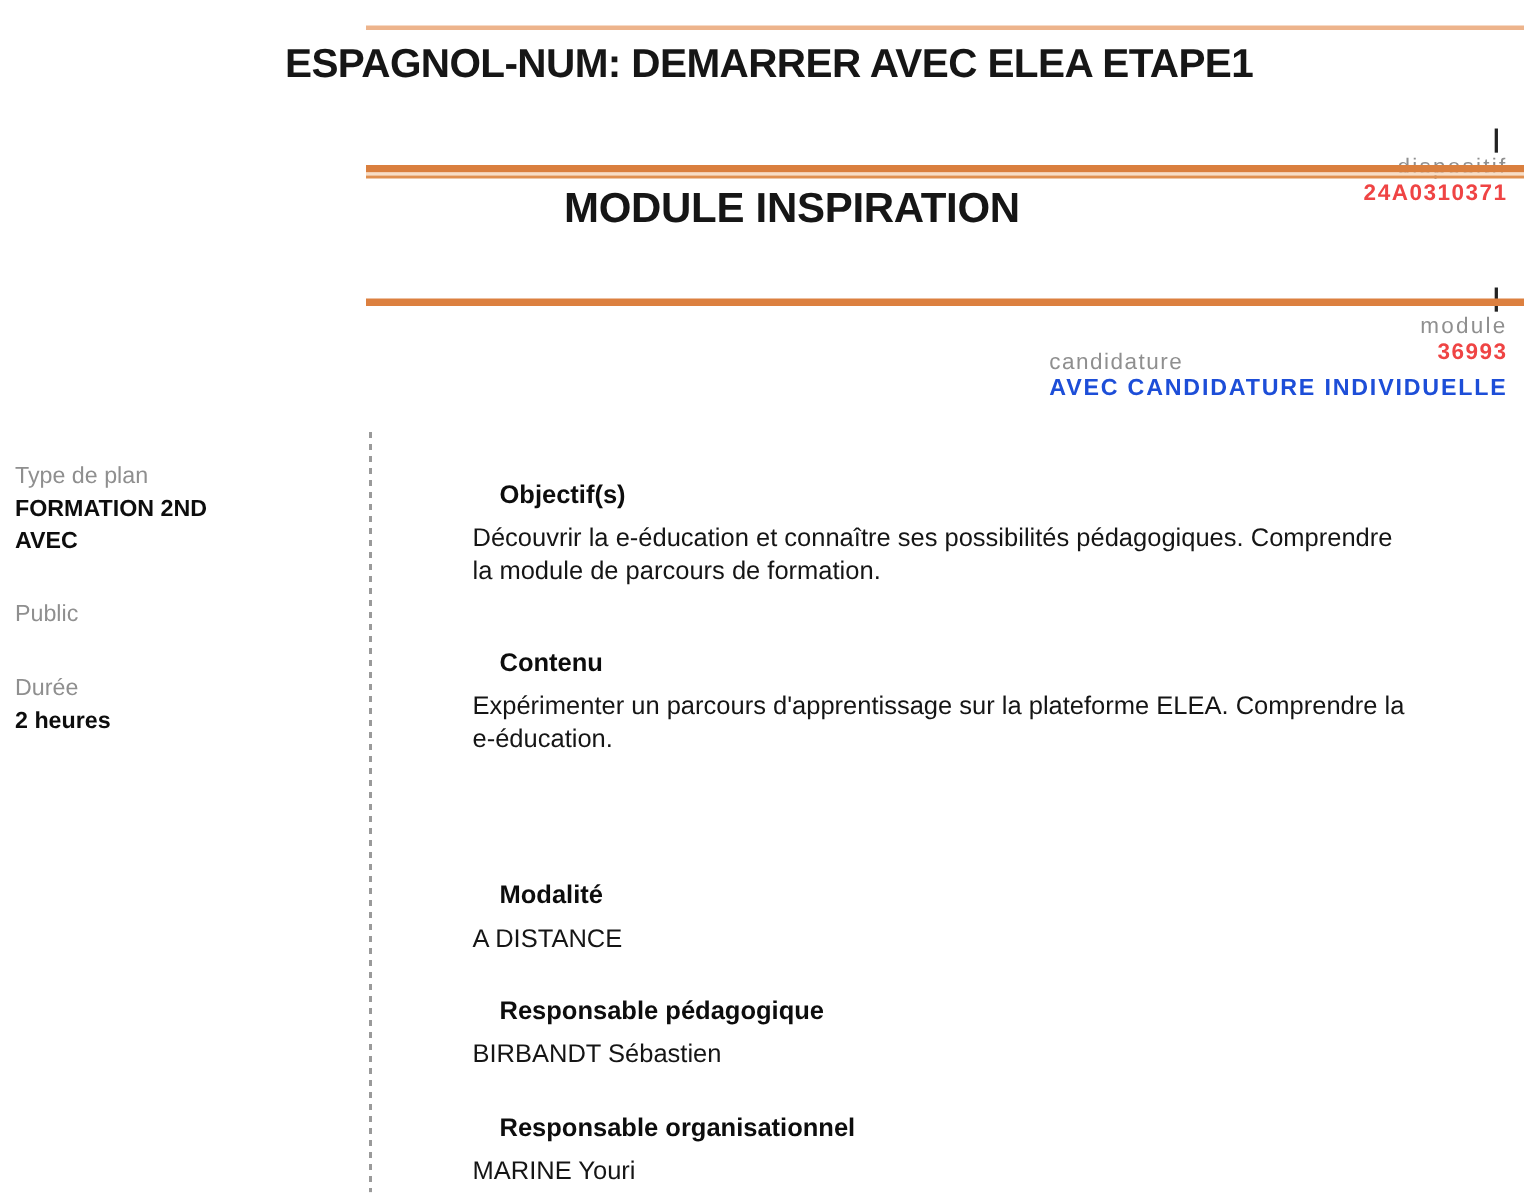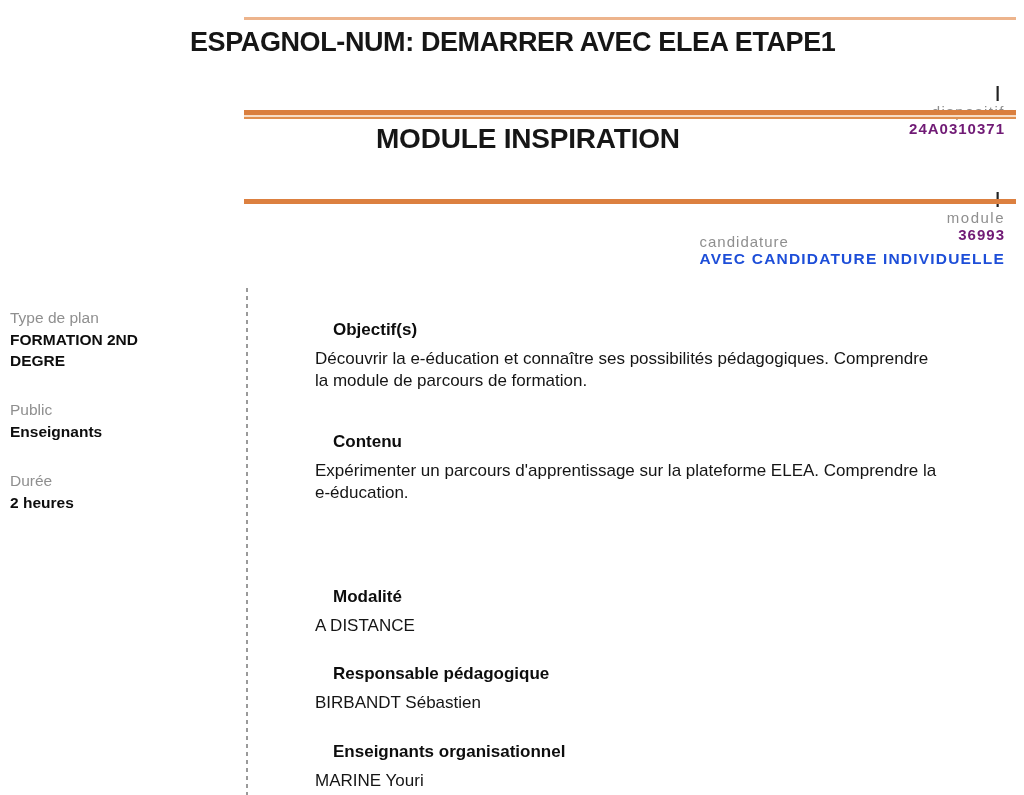--- a/index.html
+++ b/index.html
@@ -24,21 +24,21 @@
     color: #161616; white-space: pre; margin: 0;
   }
   .meta-line {
     position: absolute; right: 11px; text-align: right;
     font-size: 15px; white-space: pre;
   }
   .meta-dispositif { top: 66px; }
   .meta-module { top: 172px; }
   .meta-pipe { font-weight: bold; font-size: 17px; color: #222222; margin-right: 5px; }
   .meta-label { color: #8f8f8f; letter-spacing: 1.5px; }
-  .meta-value { font-weight: bold; color: #701a75; letter-spacing: 1px; margin-left: 5px; }
+  .meta-value { font-weight: bold; color: #ef4444; letter-spacing: 1px; margin-left: 5px; }
 
   
   .divider-double { position: absolute; left: 244px; top: 110px; width: 780px; }
   .divider-double .bar-thick { height: 5px; background: #da7f3e; }
   .divider-double .bar-gap   { height: 2px; background: #f7ddc6; }
   .divider-double .bar-thin  { height: 2px; background: #e09050; }
 
   .module-title {
     position: absolute; left: 376px; top: 123px;
     font-size: 28px; font-weight: bold; letter-spacing: -0.2px;
@@ -124,25 +124,24 @@
 
   <div class="candidature-line">
     <span class="candidature-label">candidature</span>
     <span class="candidature-value">AVEC CANDIDATURE INDIVIDUELLE</span>
   </div>
 
   <aside class="sidebar">
     <div class="sidebar-field">
       <div class="sidebar-label">Type de plan</div>
       <div class="sidebar-value">FORMATION 2ND
-DEGRE</div>
+AVEC</div>
     </div>
     <div class="sidebar-field">
       <div class="sidebar-label">Public</div>
-      <div class="sidebar-value">Enseignants</div>
     </div>
     <div class="sidebar-field">
       <div class="sidebar-label">Durée</div>
       <div class="sidebar-value">2 heures</div>
     </div>
   </aside>
 
   <div class="vsep"></div>
 
   <main class="content">
@@ -158,18 +157,18 @@
     </div>
     <div class="section s3">
       <h3 class="section-heading">Modalité</h3>
       <p class="section-body">A DISTANCE</p>
     </div>
     <div class="section s4">
       <h3 class="section-heading">Responsable pédagogique</h3>
       <p class="section-body">BIRBANDT Sébastien</p>
     </div>
     <div class="section s5">
-      <h3 class="section-heading">Enseignants organisationnel</h3>
+      <h3 class="section-heading">Responsable organisationnel</h3>
       <p class="section-body">MARINE Youri</p>
     </div>
   </main>
 
 </div>
 
 </body></html>

